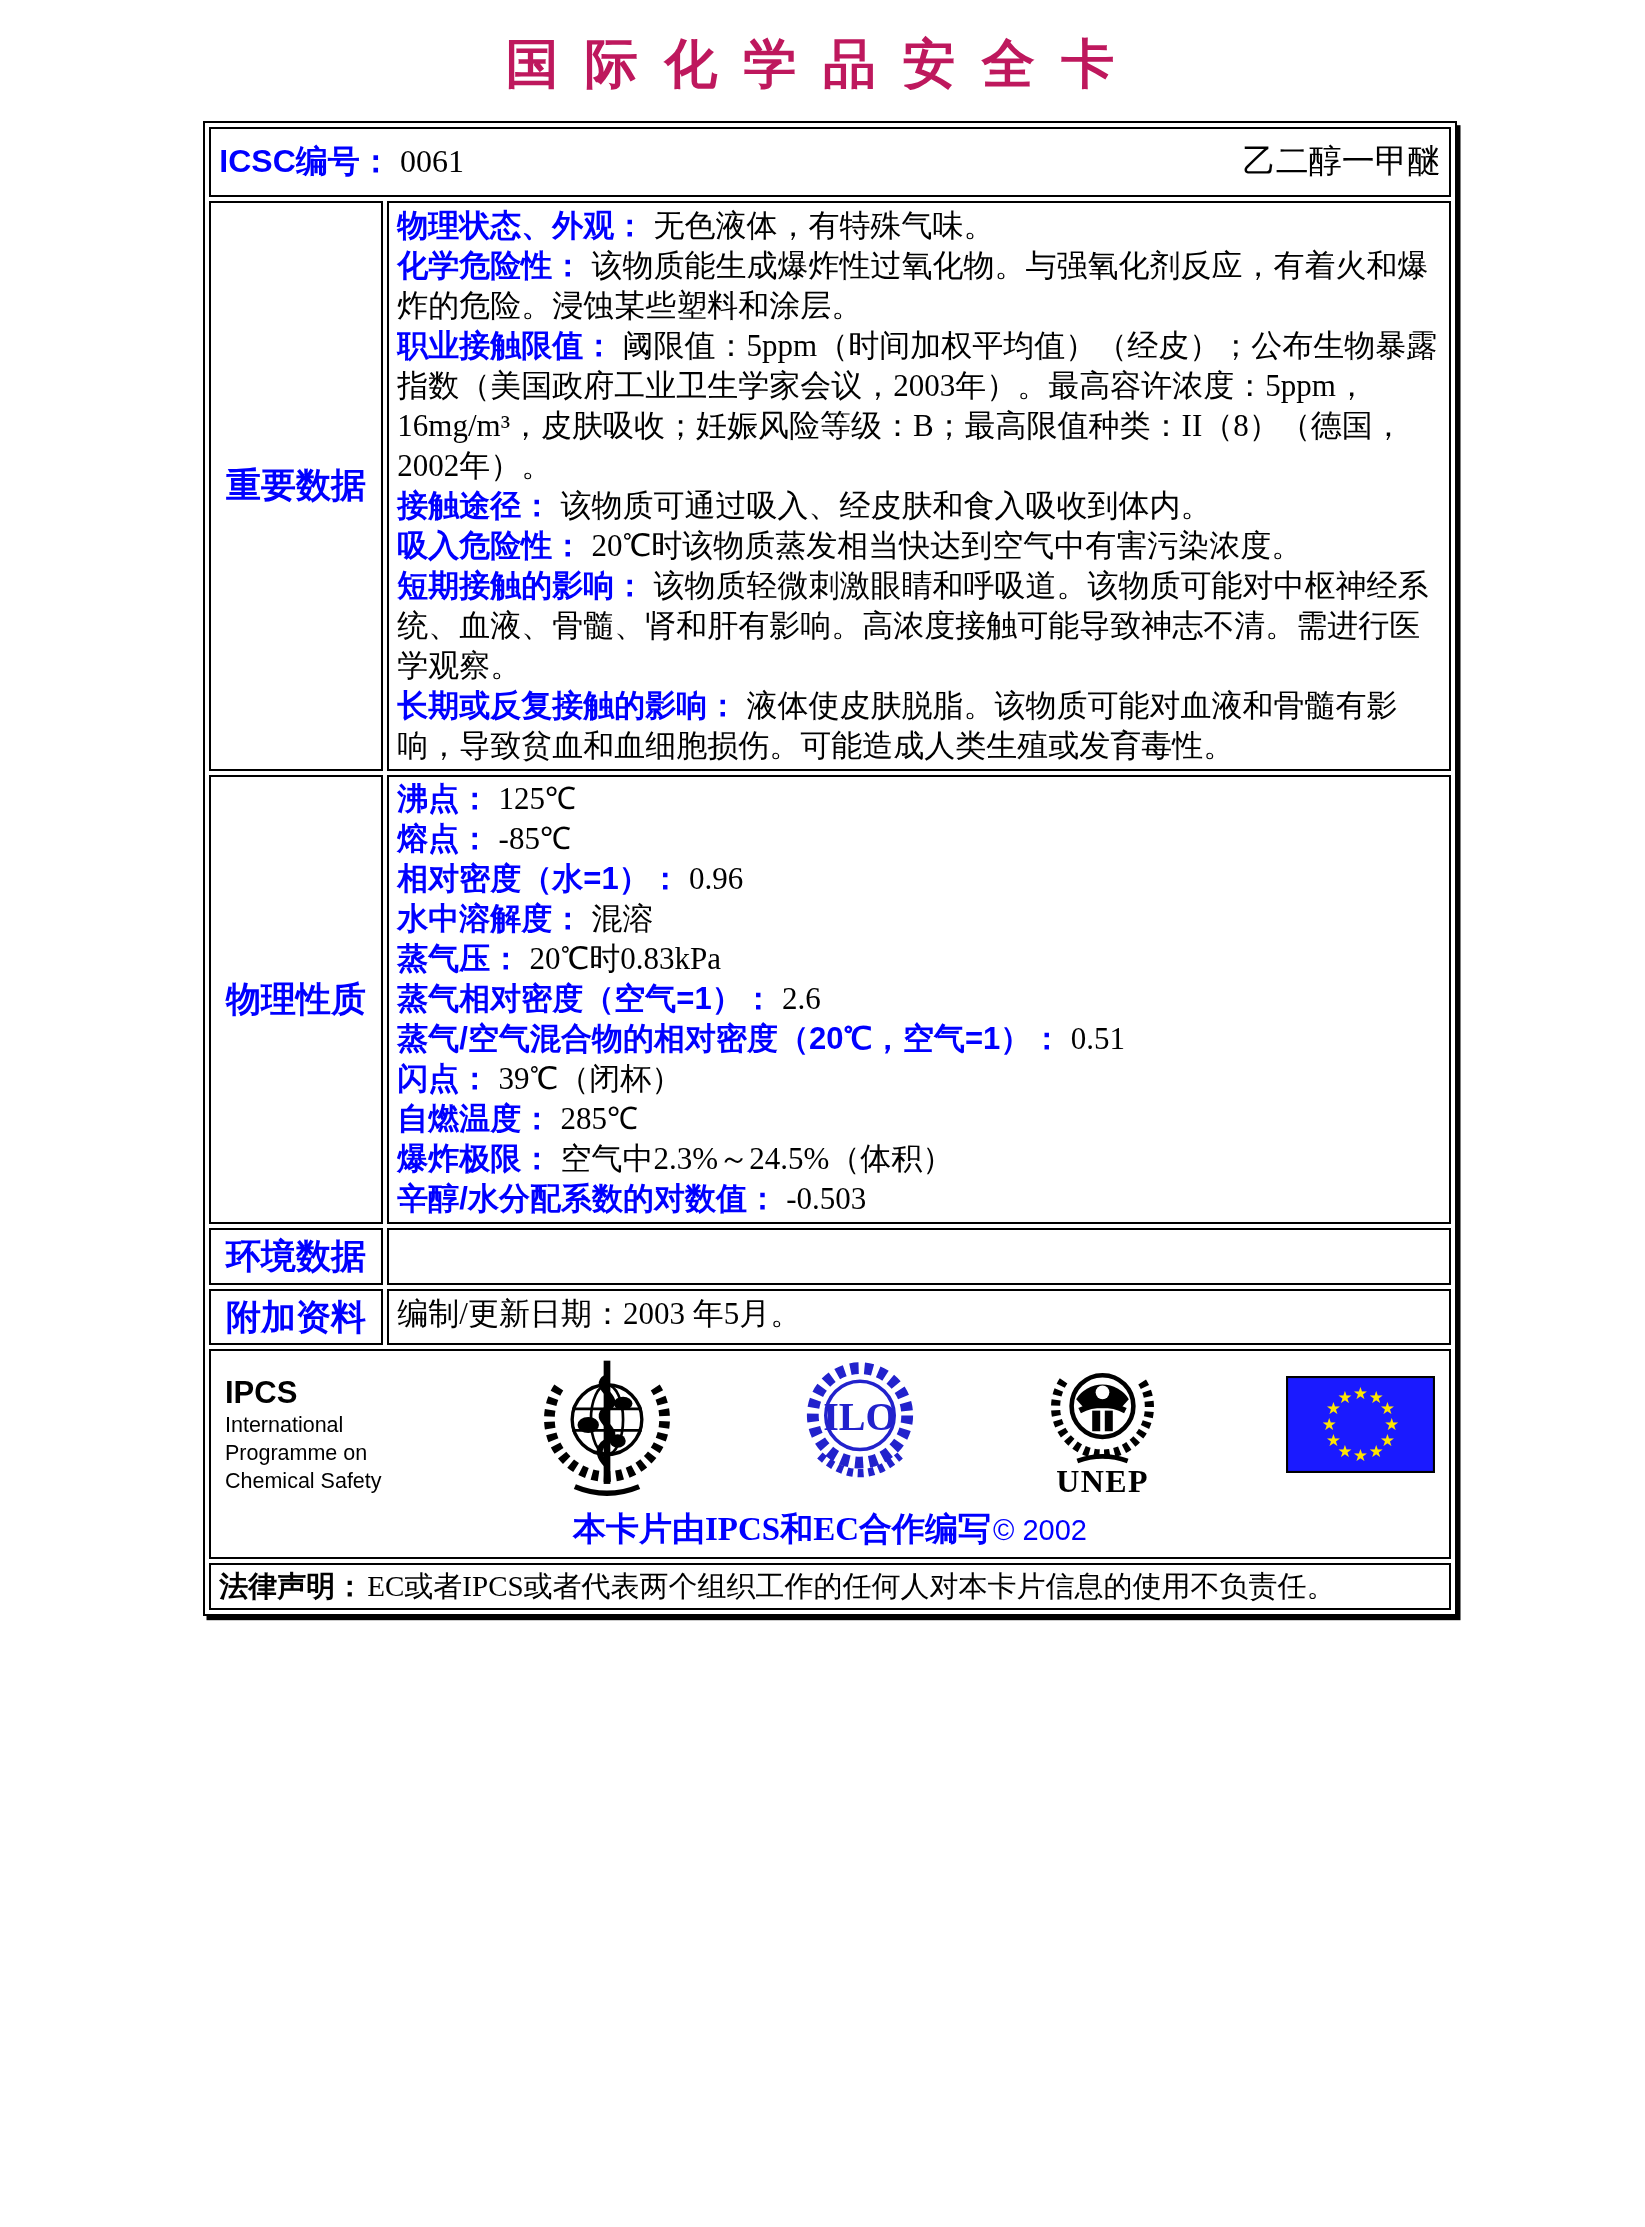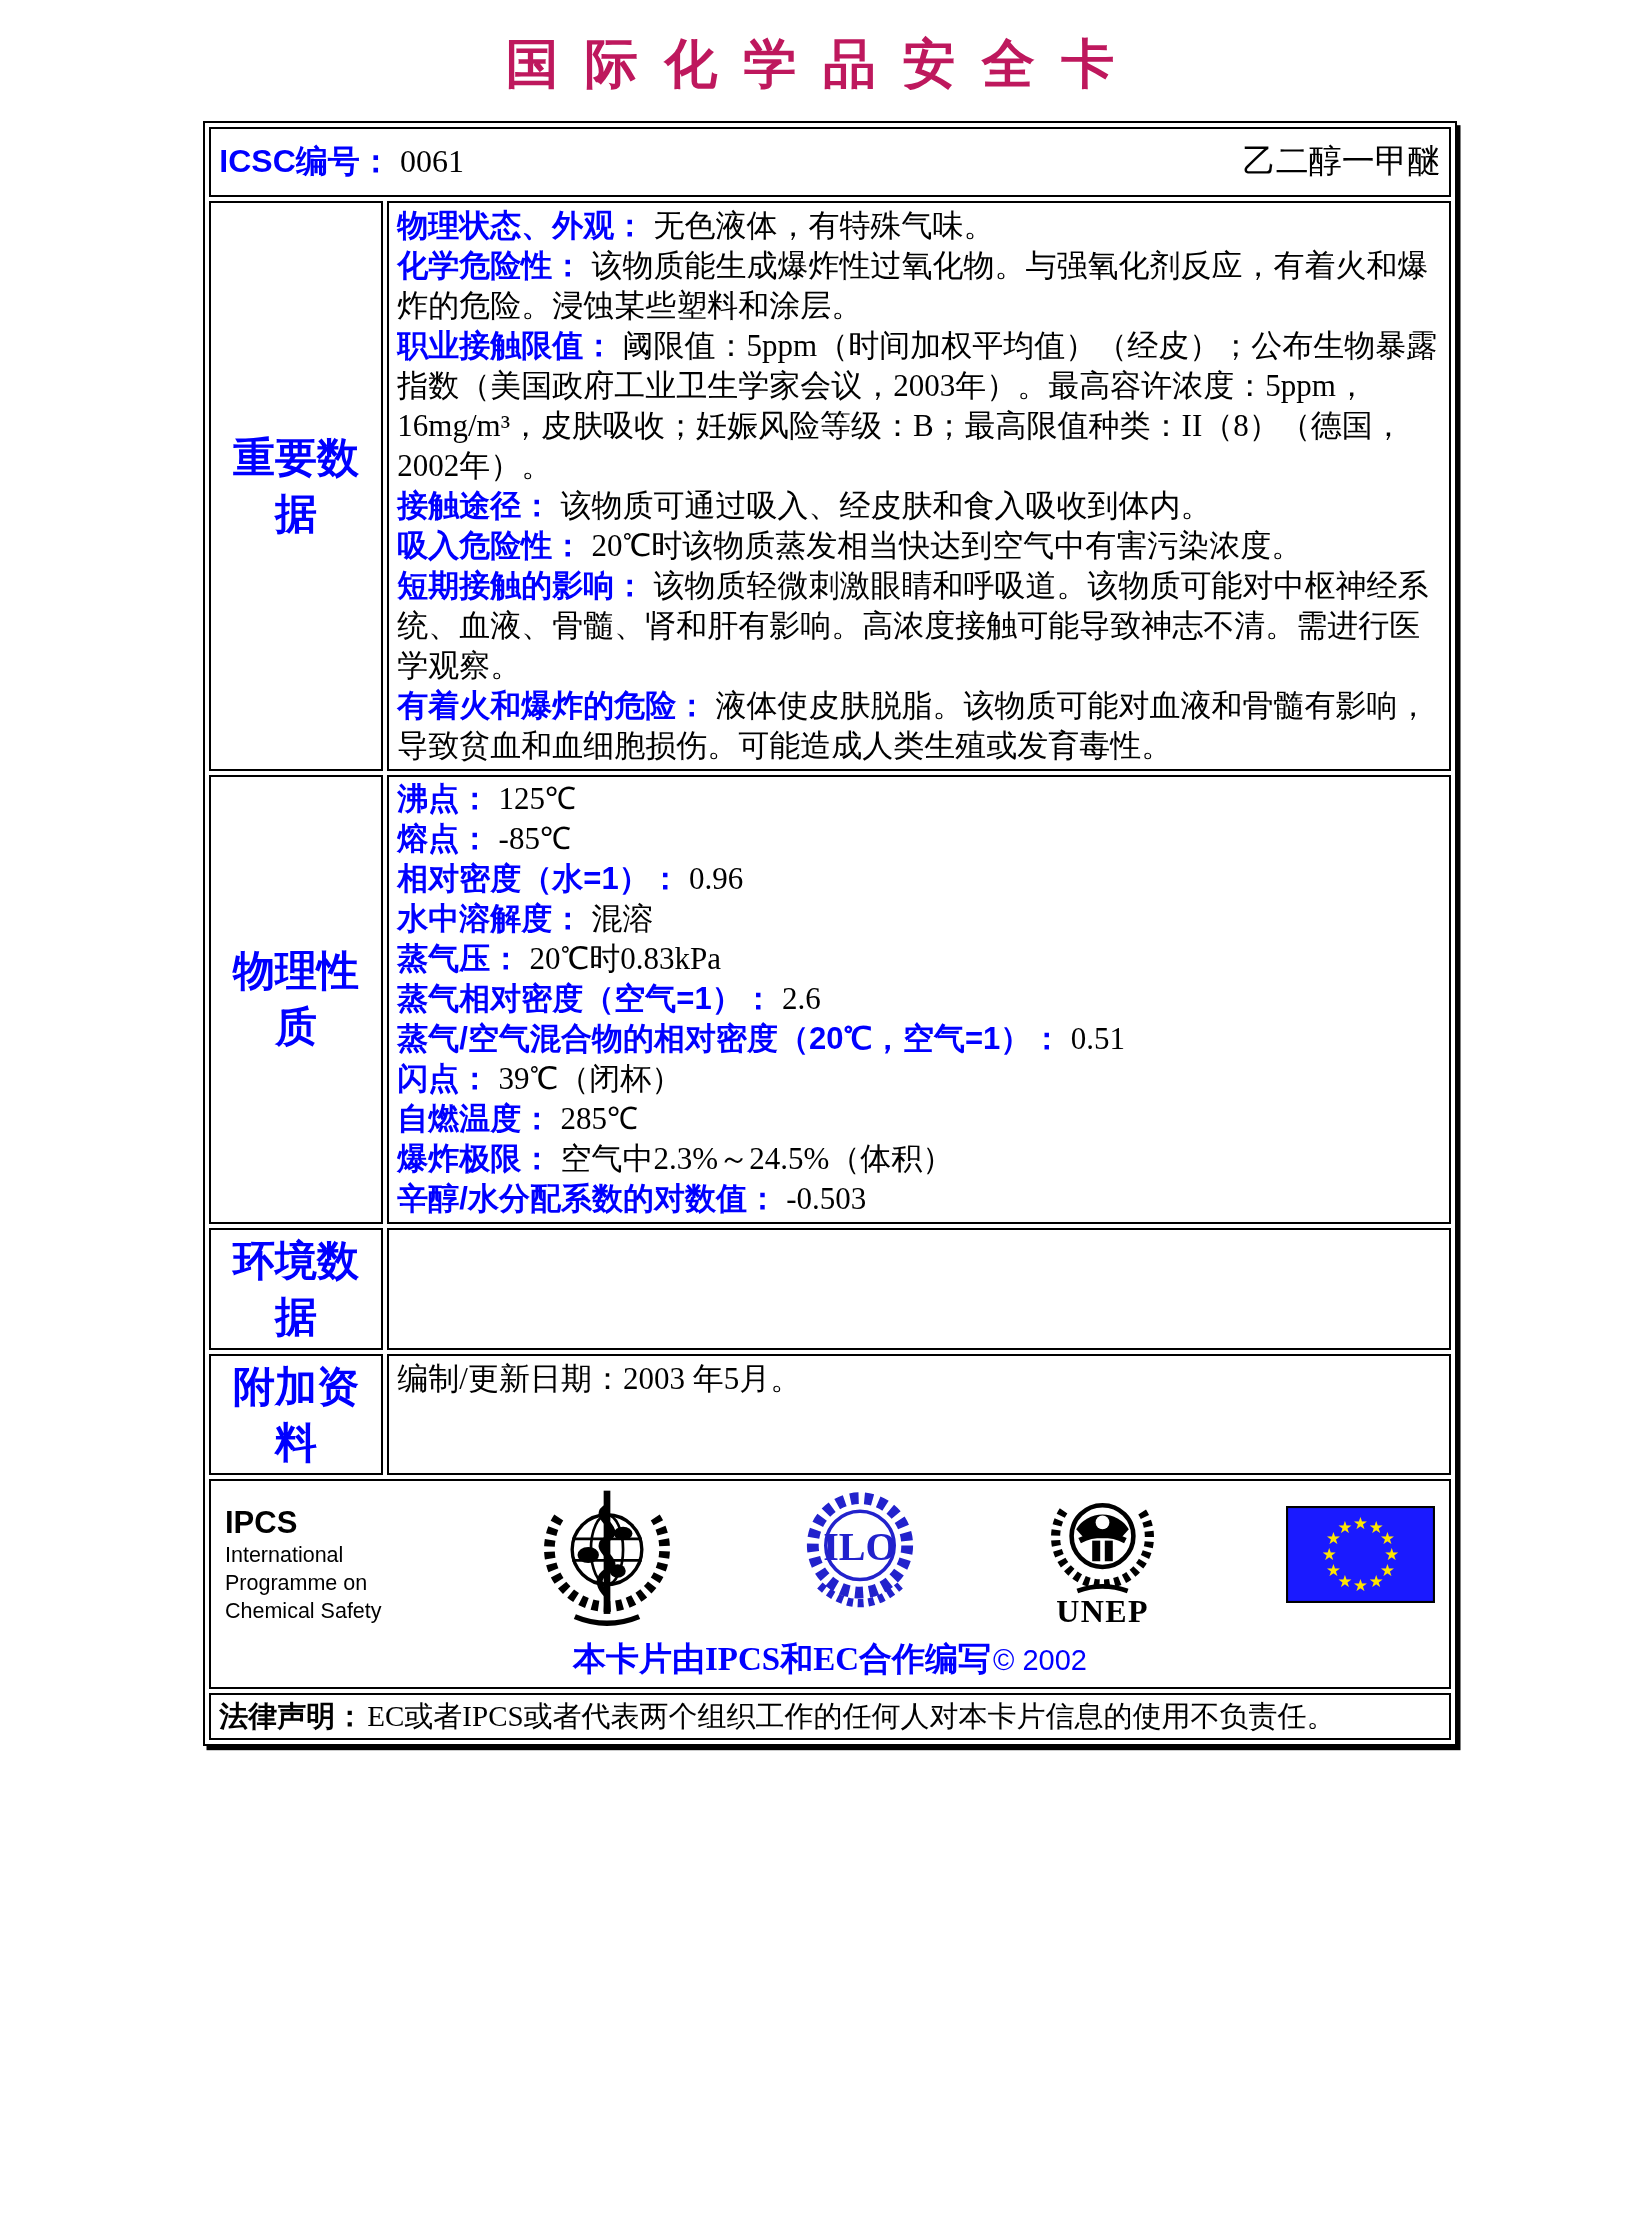--- a/index.html
+++ b/index.html
@@ -33,21 +33,21 @@
     border: 2.1px solid #000;
     background: #fff;
     vertical-align: top;
     padding: 2.8px 8.3px;
   }
   td.side {
     text-align: center;
     vertical-align: middle;
     font-family: "Liberation Sans", sans-serif;
     font-weight: bold;
-    font-size: 42px;
+    font-size: 35px;
     color: #0000ff;
     padding: 2.8px 4.2px;
   }
   .hdr-row { display: flex; justify-content: space-between; align-items: center; min-height: 61px; }
   .hdr-left { font-size: 32px; }
   .hdr-right { font-size: 33px; margin-left: 14px; }
   .flabel {
     font-family: "Liberation Sans", sans-serif;
     font-weight: bold;
     color: #0000ff;
@@ -111,21 +111,21 @@
 
   <tr>
     <td class="side">重要数据</td>
     <td class="content cell-important">
       <p><span class="flabel">物理状态、外观：</span><span>无色液体，有特殊气味。</span></p>
       <p><span class="flabel">化学危险性：</span><span>该物质能生成爆炸性过氧化物。与强氧化剂反应，有着火和爆炸的危险。浸蚀某些塑料和涂层。</span></p>
       <p><span class="flabel">职业接触限值：</span><span>阈限值：5ppm（时间加权平均值）（经皮）；公布生物暴露指数（美国政府工业卫生学家会议，2003年）。最高容许浓度：5ppm，16mg/m³，皮肤吸收；妊娠风险等级：B；最高限值种类：II（8）（德国，2002年）。</span></p>
       <p><span class="flabel">接触途径：</span><span>该物质可通过吸入、经皮肤和食入吸收到体内。</span></p>
       <p><span class="flabel">吸入危险性：</span><span>20℃时该物质蒸发相当快达到空气中有害污染浓度。</span></p>
       <p><span class="flabel">短期接触的影响：</span><span>该物质轻微刺激眼睛和呼吸道。该物质可能对中枢神经系统、血液、骨髓、肾和肝有影响。高浓度接触可能导致神志不清。需进行医学观察。</span></p>
-      <p><span class="flabel">有着火和爆炸的危险：</span><span>液体使皮肤脱脂。该物质可能对血液和骨髓有影响，导致贫血和血细胞损伤。可能造成人类生殖或发育毒性。</span></p>
+      <p><span class="flabel">长期或反复接触的影响：</span><span>液体使皮肤脱脂。该物质可能对血液和骨髓有影响，导致贫血和血细胞损伤。可能造成人类生殖或发育毒性。</span></p>
     </td>
   </tr>
 
   <tr>
     <td class="side">物理性质</td>
     <td class="content cell-physical">
       <p><span class="flabel">沸点：</span><span>125℃</span></p>
       <p><span class="flabel">熔点：</span><span>-85℃</span></p>
       <p><span class="flabel">相对密度（水=1）：</span><span>0.96</span></p>
       <p><span class="flabel">水中溶解度：</span><span>混溶</span></p>

